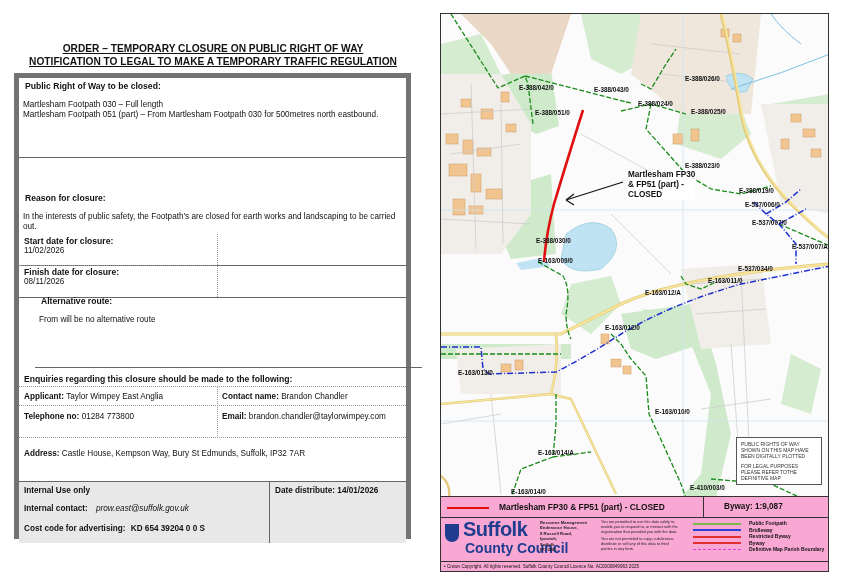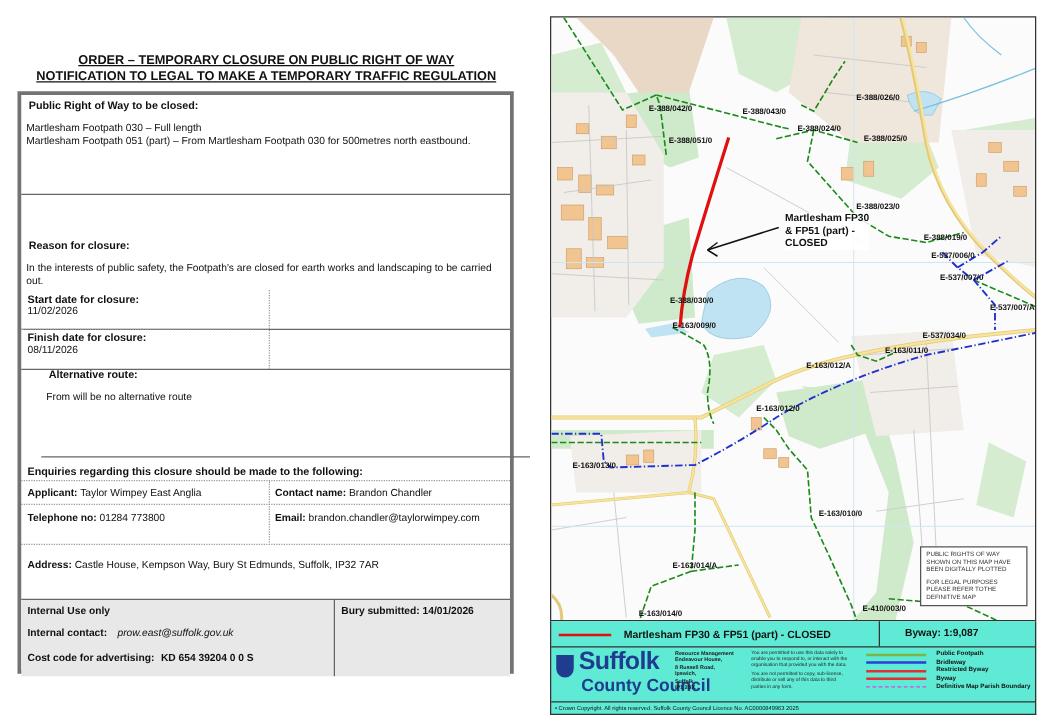--- a/index.html
+++ b/index.html
@@ -1,36 +1,36 @@
 <!DOCTYPE html>
 <html><head>
 <meta charset="utf-8">
 <style>
   html, body { margin:0; padding:0; background:#ffffff; }
   body { width:841px; height:581px; position:relative; overflow:hidden; font-family:"Liberation Sans", sans-serif; color:#111; }
 
   
   .title { position:absolute; left:14px; top:42px; width:398px; text-align:center; font-weight:bold; font-size:10.2px; line-height:13px; text-decoration:underline; }
-  .form { position:absolute; left:14px; top:73px; width:397px; height:466px; border:3px solid #737373; box-sizing:border-box; }
+  .form { position:absolute; left:14px; top:73px; width:397px; height:466px; border:5px solid #737373; box-sizing:border-box; }
   .sec { position:absolute; left:0; width:100%; box-sizing:border-box; border-bottom:1.5px solid #666; font-size:8.2px; }
   .sec .hd { font-weight:bold; font-size:8.6px; }
   .lbl { font-weight:bold; }
   .dot-v { position:absolute; top:0; bottom:0; border-left:1px dotted #999; }
   .dot-h { position:absolute; left:0; right:0; border-top:1px dotted #999; }
   .gray { background:#e8e8e8; }
 
   
   .mapframe { position:absolute; left:440px; top:13px; width:389px; height:484px; border:1px solid #333; box-sizing:border-box; overflow:hidden; background:#fbfbfb; }
   .mapframe svg { position:absolute; left:0; top:0; }
   .maplabel { position:absolute; font-size:6.4px; font-weight:bold; color:#111; white-space:nowrap; }
   .closed-label { position:absolute; left:187px; top:156px; font-size:8.2px; font-weight:bold; line-height:10px; background:rgba(255,255,255,0.85); }
   .notice { position:absolute; left:295px; top:423px; width:86px; font-size:5px; line-height:6px; border:1px solid #555; background:#fff; padding:3px 4px; box-sizing:border-box; color:#333; }
 
   
-  .footer { position:absolute; left:440px; top:497px; width:389px; height:75px; border:1px solid #333; border-top:none; box-sizing:border-box; background:#5eead4; }
+  .footer { position:absolute; left:440px; top:497px; width:389px; height:75px; border:1px solid #333; border-top:none; box-sizing:border-box; background:#f9a8d4; }
   .fr1 { position:absolute; left:0; top:0; width:100%; height:20px; border-bottom:1px solid #333; }
   .fr1 .redline { position:absolute; left:6px; top:10px; width:42px; height:2px; background:#e01010; }
   .fr1 .cap { position:absolute; left:58px; top:5px; font-size:8.4px; font-weight:bold; }
   .fr1 .scalebox { position:absolute; left:262px; top:0; bottom:0; right:0; border-left:1px solid #333; }
   .fr1 .scale { position:absolute; left:20px; top:5px; font-size:8.2px; font-weight:bold; }
   .logo { position:absolute; left:4px; top:27px; width:14px; height:18px; background:#1f3c8f; border-radius:0 0 7px 7px; }
   .logo-name { position:absolute; left:22px; top:21px; font-size:20px; font-weight:bold; color:#1f3c8f; letter-spacing:-0.5px; }
   .logo-sub { position:absolute; left:24px; top:43px; font-size:14px; font-weight:bold; color:#1f3c8f; }
   .addr { position:absolute; left:99px; top:23px; font-size:4.3px; line-height:5.4px; color:#222; font-weight:bold; }
   .permit { position:absolute; left:160px; top:23px; width:80px; font-size:3.9px; line-height:4.9px; color:#222; }
@@ -113,21 +113,21 @@
     <div class="lbl" style="position:absolute;left:5px;top:4px;">Internal Use only</div>
     <div style="position:absolute;left:5px;top:22px;">
       <span class="lbl">Internal contact:</span>
       <span style="font-style:italic;margin-left:6px;">prow.east@suffolk.gov.uk</span>
     </div>
     <div style="position:absolute;left:5px;top:42px;">
       <span class="lbl">Cost code for advertising:</span>
       <span class="lbl" style="margin-left:3px;">KD 654 39204 0 0 S</span>
     </div>
     <div style="position:absolute;left:256px;top:4px;">
-      <span class="lbl">Bury submitted:</span>
+      <span class="lbl">Date distribute:</span>
       <span class="lbl">14/01/2026</span>
     </div>
   </div>
 </div>
 
 <div class="mapframe">
   <svg width="389" height="484" viewBox="0 0 389 484">
 
     <path d="M0 30 L40 20 L60 60 L30 90 L0 80 Z" fill="#d5ecd0"></path>
     <path d="M50 62 L110 55 L118 112 L95 120 L60 100 Z" fill="#cfeacb"></path>

